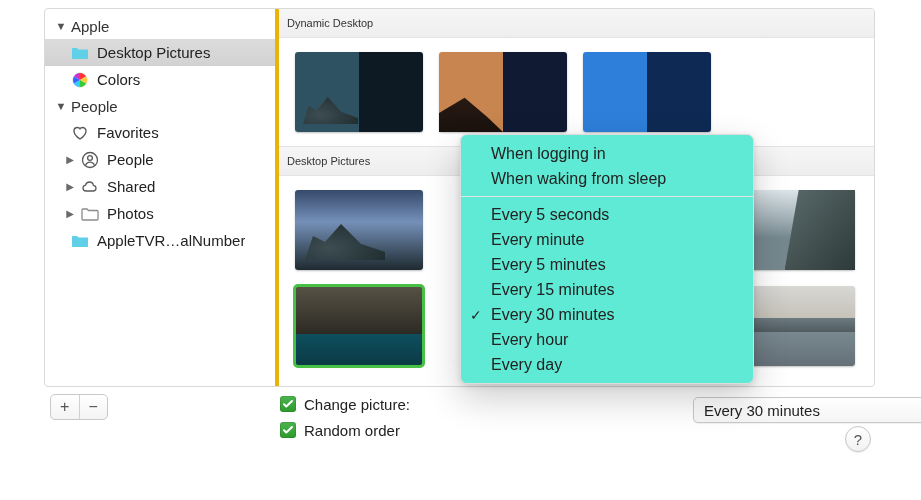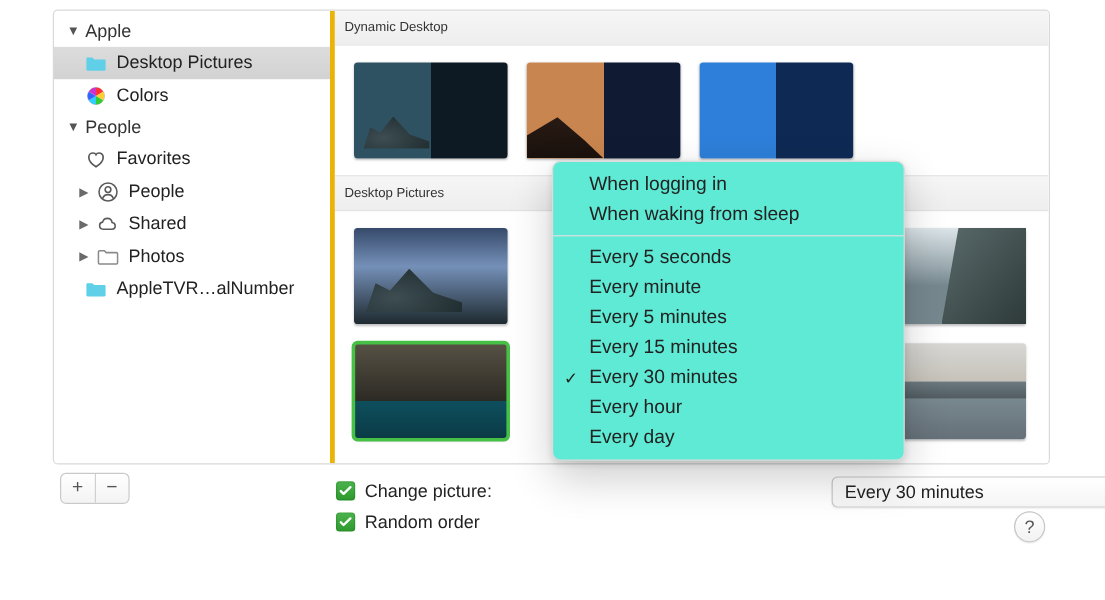--- a/index.html
+++ b/index.html
@@ -40,21 +40,21 @@
   .dp-cliff::before{content:"";position:absolute;right:0;top:0;width:55%;height:100%;background:linear-gradient(130deg,#5a6a6a,#2e3a3a);clip-path:polygon(20% 0,100% 0,100% 100%,0 100%);}
   .dp-sel{background:linear-gradient(#575245,#2c2a24 60%,#0e4f5e 60%,#0a3a44 100%);}
   .dp-sea{background:linear-gradient(#d7d7d4 0%, #c6c2b9 40%, #7a8a91 55%, #657078 100%);}
   .dp-sea::before{content:"";position:absolute;left:0;right:0;top:40%;height:18%;background:linear-gradient(#6c7a80,#515c61);}
   
   .controls{position:absolute;left:44px;top:390px;width:829px;}
   .addremove{position:absolute;left:6px;top:4px;width:56px;height:24px;border:1px solid #c9c9c9;border-radius:5px;display:flex;overflow:hidden;background:linear-gradient(#ffffff,#f3f3f3);}
   .addremove .btn{flex:1;display:flex;align-items:center;justify-content:center;font-size:16px;color:#555;cursor:default;}
   .addremove .btn:first-child{border-right:1px solid #d0d0d0;}
   .opts{position:absolute;left:236px;top:6px;}
-  .opt-row{display:flex;align-items:center;height:26px;}
+  .opt-row{display:flex;height:26px;}
   .chk{width:16px;height:16px;border-radius:3px;background:linear-gradient(#4cb34c,#2d9a2d);display:inline-flex;align-items:center;justify-content:center;margin-right:8px;box-shadow:inset 0 0 0 1px rgba(0,0,0,.1);}
   .chk svg{width:12px;height:12px;}
   .opt-label{color:#222;}
   
   .popup-button{position:absolute;left:413px;top:1px;width:282px;height:24px;border:1px solid #c9c9c9;border-radius:5px;background:linear-gradient(#ffffff,#f5f5f5);display:flex;align-items:center;padding-left:10px;box-shadow:0 1px 1px rgba(0,0,0,.06);}
   
   .menu{position:absolute;left:460px;top:134px;width:292px;background:#5eead4;border:1px solid #dcdcdc;border-radius:7px;box-shadow:0 14px 36px rgba(0,0,0,.20),0 2px 6px rgba(0,0,0,.12);padding:6px 0;z-index:50;}
   .menu-item{height:25px;display:flex;align-items:center;padding:0 18px 0 30px;font-size:16px;color:#222;position:relative;cursor:default;}
   .menu-item.checked::before{content:"✓";position:absolute;left:9px;color:#222;font-size:14px;}
   .menu-sep{height:1px;background:#e2e2e2;margin:5px 0;}

